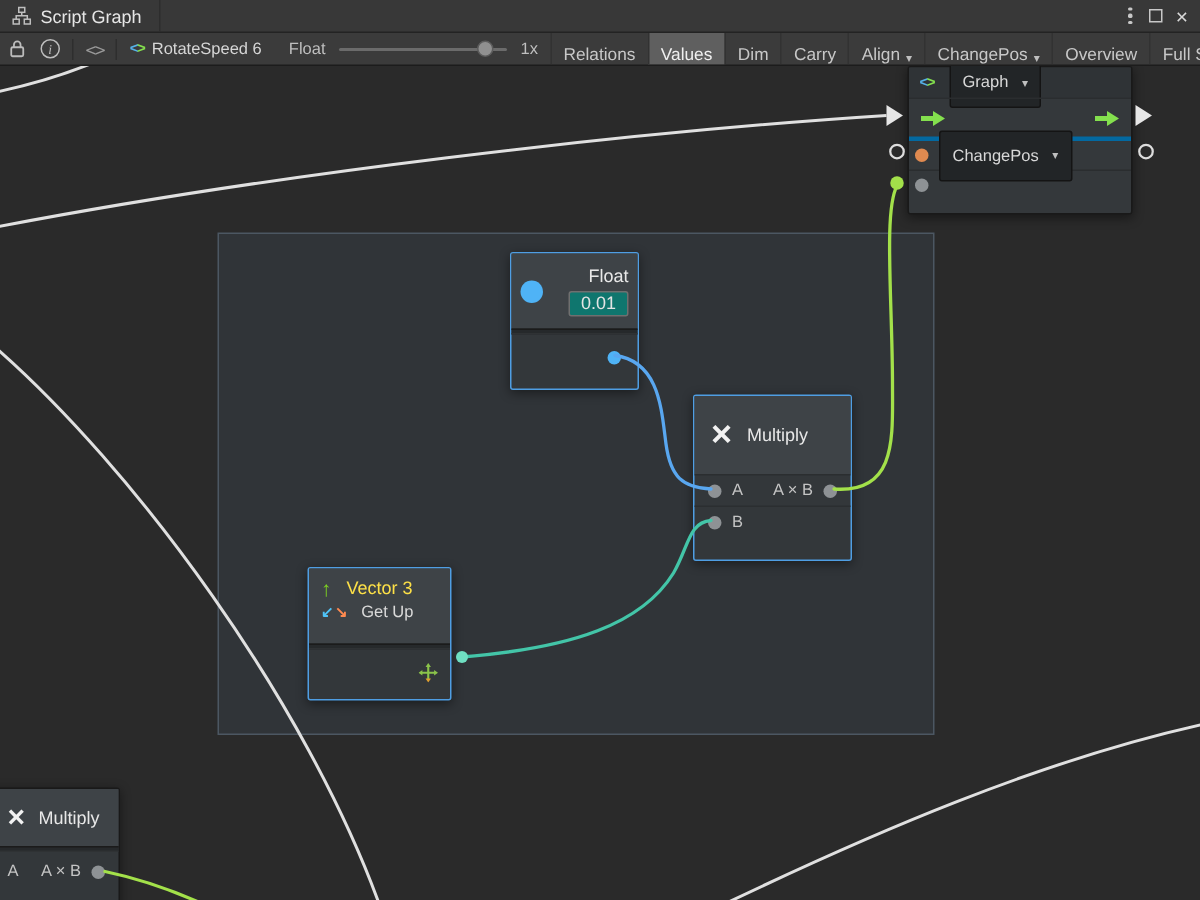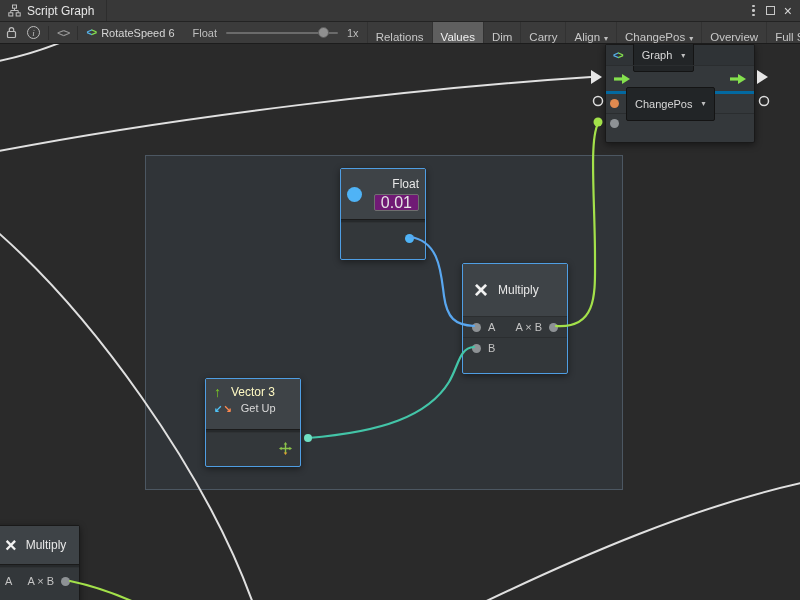--- a/index.html
+++ b/index.html
@@ -55,39 +55,39 @@
   .divider { height:4px; background:#26292B; border-top:1px solid #1B1B1B; border-bottom:1px solid #2F3234; }
   .dot { width:9px; height:9px; border-radius:50%; flex:none; }
   .dot.gray { background:#8E9295; } .dot.blue { background:#4FB3F6; } .dot.orange { background:#E08A50; }
 
   
   .float-node { left:340px; top:124px; width:86px; height:92px; }
   .fn-header { display:flex; align-items:center; gap:7px; padding:7px 6px; height:50px; background:#3E4347; }
   .float-circle { width:15px; height:15px; border-radius:50%; background:#4FB3F6; flex:none; }
   .fn-col { display:flex; flex-direction:column; gap:3px; align-items:flex-end; flex:1; }
   .fn-title { color:#E8E8E8; font-size:12px; }
-  .value-box { background:#701a75; border:1px solid #6F6F6F; border-radius:2px; padding:0 6px;
-               min-width:40px; text-align:center; font-size:16px; color:#E4E4E4; line-height:15px; }
+  .value-box { background:#0f766e; border:1px solid #6F6F6F; border-radius:2px; padding:0 6px;
+               min-width:40px; text-align:center; font-size:12px; color:#E4E4E4; line-height:15px; }
   .fn-body { position:relative; height:34px; }
   .fn-out { position:absolute; right:11px; top:11px; }
 
   
   .multiply-node { left:462px; top:219px; width:106px; height:111px; }
   .mn-header { height:52px; display:flex; align-items:center; gap:10px; padding:0 11px; background:#3E4347; }
   .x-icon { font-size:24px; font-weight:bold; color:#F2F2F2; line-height:1; }
   .mn-row { display:flex; align-items:center; gap:7px; padding:0 9px; height:21px; border-top:1px solid #2B2E30; }
   .mn-out { margin-left:auto; display:flex; align-items:center; gap:7px; }
   .plabel { color:#C4C4C4; }
 
   
   .vector-node { left:205px; top:334px; width:96px; height:89px; }
   .vn-header { height:50px; padding:6px 8px; background:#3E4347; }
   .vn-r1 { display:flex; align-items:center; gap:10px; }
   .up-arrow { color:#7ED321; font-weight:bold; font-size:14px; line-height:1; }
-  .vn-title { color:#fef9c3; font-size:12px; }
+  .vn-title { color:#fde047; font-size:12px; }
   .vn-r2 { display:flex; align-items:center; gap:1px; margin-top:3px; }
   .arr-sw { color:#4FC3F7; font-size:10px; font-weight:bold; }
   .arr-se { color:#FF8A50; font-size:10px; font-weight:bold; }
   .vn-sub { margin-left:8px; color:#DADADA; }
   .vn-body { position:relative; height:31px; }
   .move-icon { position:absolute; right:8px; top:9px; display:flex; }
 
   
   .graph-node { left:605px; top:0; width:150px; height:99px; background:#34383B; }
   .gn-header { height:20px; display:flex; align-items:center; gap:10px; padding:0 7px; background:#2F3336; }

